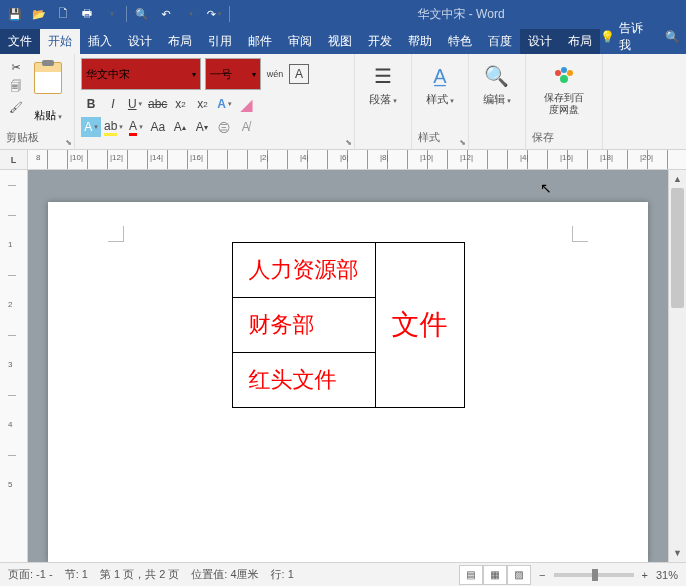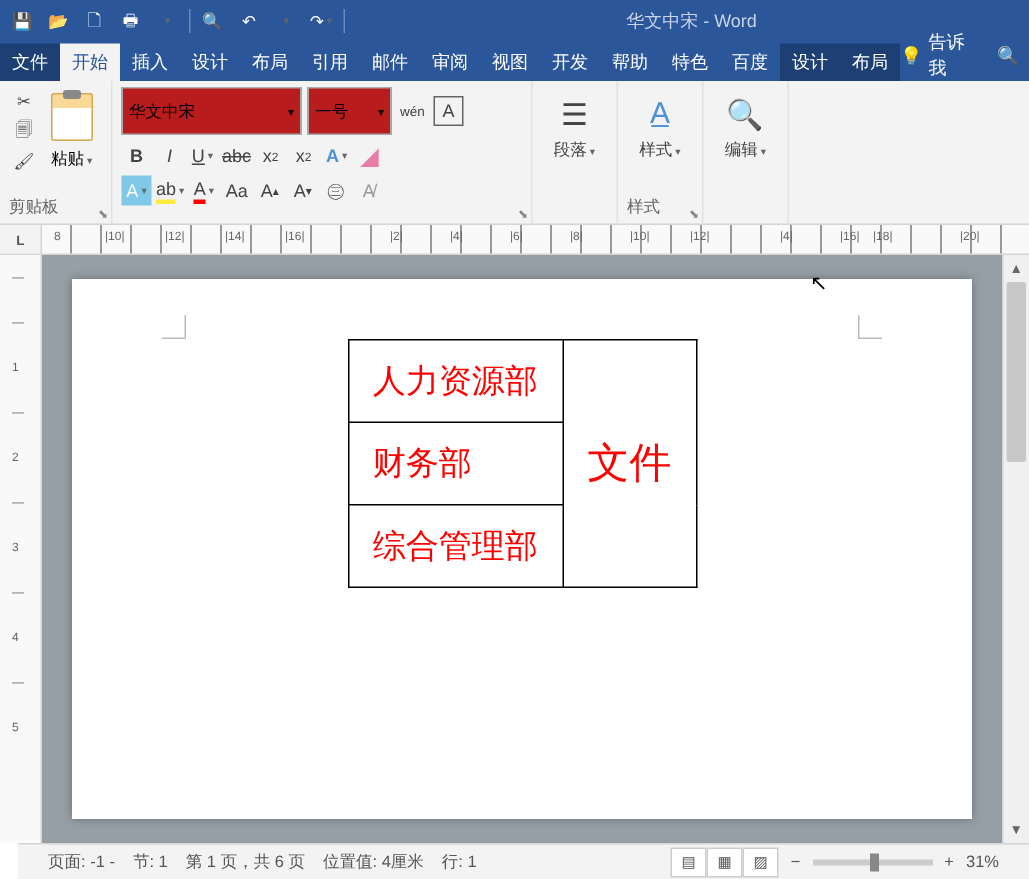--- a/index.html
+++ b/index.html
@@ -13,21 +13,21 @@
 .login-badge{background:#4a73b0;padding:2px 10px;font-size:11px;margin-right:8px}
 .win-btn{width:40px;height:28px;display:flex;align-items:center;justify-content:center;color:#fff;cursor:pointer}
 .menubar{height:26px;background:#2b579a;display:flex;align-items:flex-end;font-size:12px}
 .menu-tab{padding:4px 8px;color:#fff;cursor:pointer;white-space:nowrap}
 .menu-tab.active{background:#f3f3f3;color:#2b579a}
 .menu-tab.special{background:#1e3f73}
 .menu-right{margin-left:auto;display:flex;align-items:center;gap:4px;padding-right:6px;color:#fff}
 .ribbon{height:96px;background:#f3f3f3;border-bottom:1px solid #d4d4d4;display:flex}
 .rgroup{border-right:1px solid #e1e1e1;padding:4px 6px;display:flex;flex-direction:column;position:relative}
 .rgroup-label{font-size:11px;color:#666;text-align:left;margin-top:auto;padding-top:2px}
-.paste-big{display:flex;flex-direction:column;align-items:flex-start;gap:4px;padding:4px 6px;cursor:pointer}
+.paste-big{display:flex;flex-direction:column;align-items:center;gap:14px;padding:4px 6px;cursor:pointer}
 .paste-icon{width:28px;height:32px;background:linear-gradient(#f9d997 30%,#fff 30%);border:1px solid #d4a64a;border-radius:2px;position:relative}
 .paste-icon::before{content:"";position:absolute;top:-3px;left:7px;width:12px;height:6px;background:#888;border-radius:2px}
 .clipbtns{display:flex;flex-direction:column;gap:2px}
 .smbtn{width:20px;height:18px;display:flex;align-items:center;justify-content:center;font-size:11px;cursor:pointer;color:#444}
 .font-top{display:flex;gap:4px;align-items:center;margin-bottom:4px}
 .font-select{border:1px solid #ababab;background:#b91c1c;font-size:11px;padding:1px 4px;height:32px;display:flex;align-items:center;justify-content:space-between;cursor:pointer}
 .font-name{width:120px}
 .font-size{width:56px}
 .font-row{display:flex;gap:2px;align-items:center;margin-bottom:3px}
 .fbtn{min-width:20px;height:20px;display:flex;align-items:center;justify-content:center;font-size:12px;cursor:pointer;color:#444;border:1px solid transparent}
@@ -35,33 +35,33 @@
 .dd::after{content:"▾";font-size:7px;margin-left:2px;color:#666}
 .big-btn{display:flex;flex-direction:column;align-items:center;gap:2px;padding:4px 8px;cursor:pointer;font-size:11px;color:#444}
 .big-btn-icon{width:28px;height:28px;display:flex;align-items:center;justify-content:center;font-size:20px}
 .ruler-area{height:20px;background:#f9f9f9;border-bottom:1px solid #d4d4d4;display:flex;align-items:center;font-size:8px;color:#666;position:relative;overflow:hidden}
 .ruler-corner{width:28px;height:20px;border-right:1px solid #d4d4d4;display:flex;align-items:center;justify-content:center;background:#f3f3f3;font-size:9px;font-weight:bold;color:#555}
 .ruler-h{flex:1;position:relative;height:20px;background:repeating-linear-gradient(90deg,transparent 0,transparent 19px,#999 19px,#999 20px)}
 .ruler-h span{position:absolute;top:3px;font-size:8px}
 .doc-area{position:absolute;top:170px;left:0;right:0;bottom:24px;background:#959fa5;display:flex}
 .vruler{width:28px;background:#f9f9f9;border-right:1px solid #d4d4d4;position:relative}
 .vruler span{position:absolute;left:8px;font-size:8px;color:#666}
-.doc-scroll{flex:1;overflow:auto;position:relative;padding:16px 0 0 20px}
+.doc-scroll{flex:1;overflow:auto;position:relative;padding:32px 0 0 20px}
 .page{width:600px;min-height:360px;background:#fff;box-shadow:0 0 6px rgba(0,0,0,.3);position:relative;padding:40px 76px}
 .corner-tl,.corner-tr{position:absolute;width:16px;height:16px;border-color:#bbb}
 .corner-tl{top:24px;left:60px;border-left:1px solid #bbb;border-top:1px solid #bbb;transform:rotate(180deg)}
 .corner-tr{top:24px;right:60px;border-right:1px solid #bbb;border-top:1px solid #bbb;transform:rotate(180deg)}
 .doc-table{border-collapse:collapse;margin:0 auto}
 .doc-table td{border:1.5px solid #000;padding:12px 16px;font-size:22px;color:#ff0000;font-family:"SimSun","宋体",serif;text-align:left;vertical-align:middle}
 .doc-table .merged{font-size:28px;text-align:center}
 .scrollbar-v{width:18px;background:#f0f0f0;border-left:1px solid #d4d4d4;display:flex;flex-direction:column}
 .sb-btn{height:18px;display:flex;align-items:center;justify-content:center;font-size:9px;color:#666;cursor:pointer}
 .sb-track{flex:1;position:relative}
 .sb-thumb{position:absolute;left:2px;right:2px;top:0;height:120px;background:#c7c7c7;border-radius:2px}
-.statusbar{position:absolute;bottom:0;left:12px;right:0;height:24px;background:#f3f3f3;border-top:1px solid #d4d4d4;display:flex;align-items:center;font-size:11px;color:#555;padding:0 20px;gap:12px}
+.statusbar{position:absolute;bottom:0;left:0;right:0;height:24px;background:#f3f3f3;border-top:1px solid #d4d4d4;display:flex;align-items:center;font-size:11px;color:#555;padding:0 8px;gap:12px}
 .status-right{margin-left:auto;display:flex;align-items:center;gap:8px}
 .view-btns{display:flex;gap:0}
 .vbtn{width:24px;height:20px;border:1px solid #ccc;display:flex;align-items:center;justify-content:center;font-size:10px;cursor:pointer;background:#fff}
 .zoom-slider{width:80px;height:4px;background:#ccc;position:relative}
 .zoom-slider::before{content:"";position:absolute;left:38px;top:-4px;width:6px;height:12px;background:#888}
 .cursor-arrow{position:absolute;left:540px;top:180px;font-size:14px;color:#000;z-index:100;pointer-events:none}
 .corner-expand{position:absolute;right:2px;bottom:2px;font-size:8px;color:#888;cursor:pointer}
 </style>
 </head>
 <body>
@@ -191,39 +191,53 @@
     <div class="corner-expand">⬊</div>
   </div>
 
   <div class="rgroup">
     <div class="big-btn">
       <div class="big-btn-icon">🔍</div>
       <span class="dd">编辑</span>
     </div>
   </div>
 
+  <div class="rgroup">
+    <div class="big-btn">
+      <div class="big-btn-icon">
+        <svg width="26" height="22" viewBox="0 0 26 22">
+            <circle cx="7" cy="8" r="3" fill="#e84d3d"></circle>
+            <circle cx="13" cy="5" r="3" fill="#3498db"></circle>
+            <circle cx="19" cy="8" r="3" fill="#f39c12"></circle>
+            <circle cx="13" cy="14" r="4" fill="#2ecc71"></circle>
+          </svg>
+      </div>
+      <span style="font-size:10px;max-width:48px;text-align:center;line-height:1.2">保存到百度网盘</span>
+    </div>
+    <div class="rgroup-label">保存</div>
+  </div>
 </div>
 
 <div class="ruler-area">
   <div class="ruler-corner">L</div>
   <div class="ruler-h">
     <span style="left:8px">8</span>
     <span style="left:42px">|10|</span>
     <span style="left:82px">|12|</span>
     <span style="left:122px">|14|</span>
     <span style="left:162px">|16|</span>
     <span style="left:232px">|2|</span>
     <span style="left:272px">|4|</span>
     <span style="left:312px">|6|</span>
     <span style="left:352px">|8|</span>
     <span style="left:392px">|10|</span>
     <span style="left:432px">|12|</span>
     <span style="left:492px">|4|</span>
     <span style="left:532px">|16|</span>
-    <span style="left:554px">|18|</span>
+    <span style="left:572px">|18|</span>
     <span style="left:612px">|20|</span>
   </div>
 </div>
 
 <div class="doc-area">
   <div class="vruler">
     <span style="top:10px">—</span>
     <span style="top:40px">—</span>
     <span style="top:70px">1</span>
     <span style="top:100px">—</span>
@@ -242,41 +256,41 @@
       <table class="doc-table">
         <tbody>
             <tr>
           <td>人力资源部</td>
           <td rowspan="3" class="merged">文件</td>
         </tr>
         <tr>
           <td>财务部</td>
         </tr>
         <tr>
-          <td>综合管理部</td>
+          <td>红头文件</td>
         </tr>
       </tbody>
         </table>
     </div>
   </div>
   <div class="scrollbar-v">
     <div class="sb-btn">▲</div>
     <div class="sb-track">
         <div class="sb-thumb"></div>
       </div>
     <div class="sb-btn">▼</div>
   </div>
 </div>
 
 <div class="cursor-arrow">↖</div>
 
 <div class="statusbar">
   <span>页面: -1 -</span>
   <span>节: 1</span>
-  <span>第 1 页，共 6 页</span>
+  <span>第 1 页，共 2 页</span>
   <span>位置值: 4厘米</span>
   <span>行: 1</span>
   <div class="status-right">
     <div class="view-btns">
       <div class="vbtn">▤</div>
       <div class="vbtn">▦</div>
       <div class="vbtn">▨</div>
     </div>
     <span>−</span>
     <div class="zoom-slider"></div>

